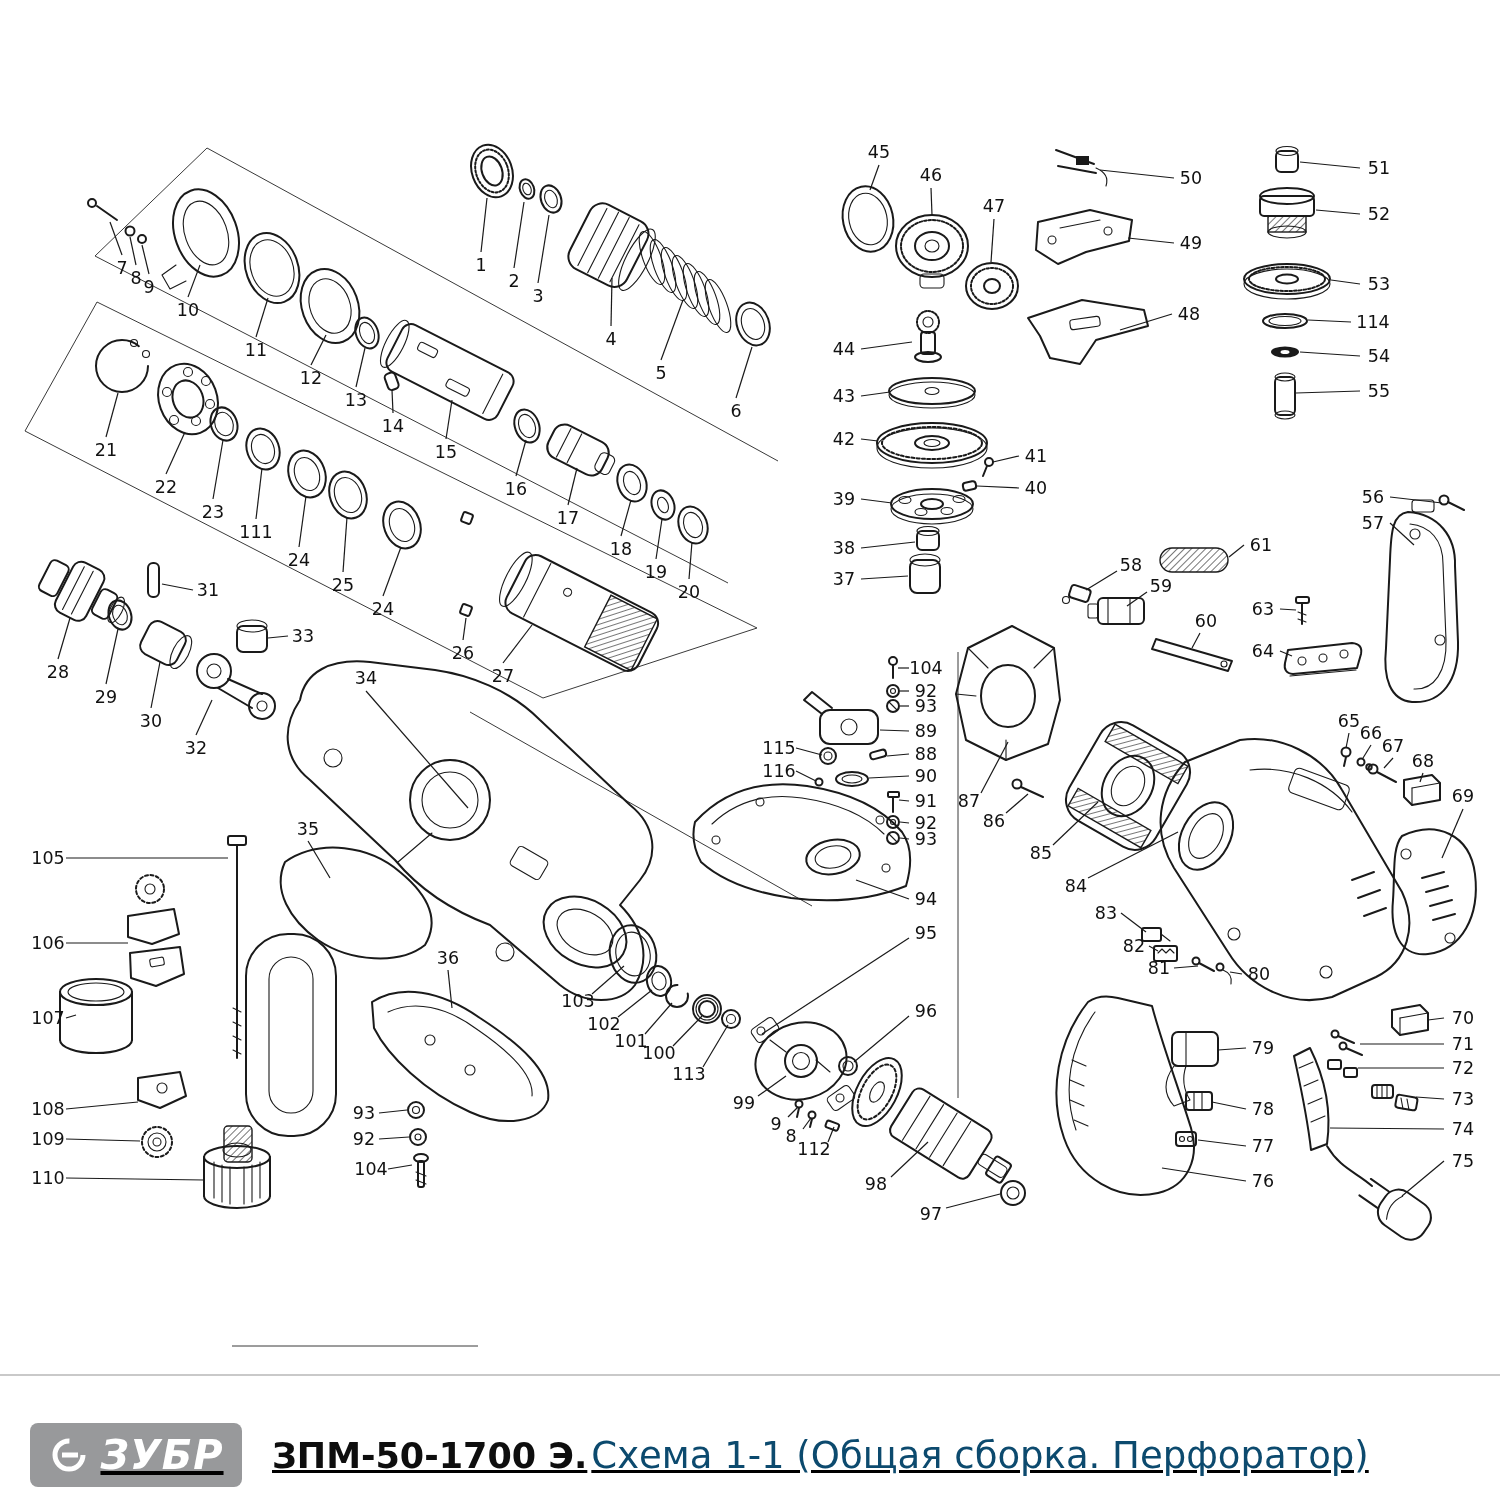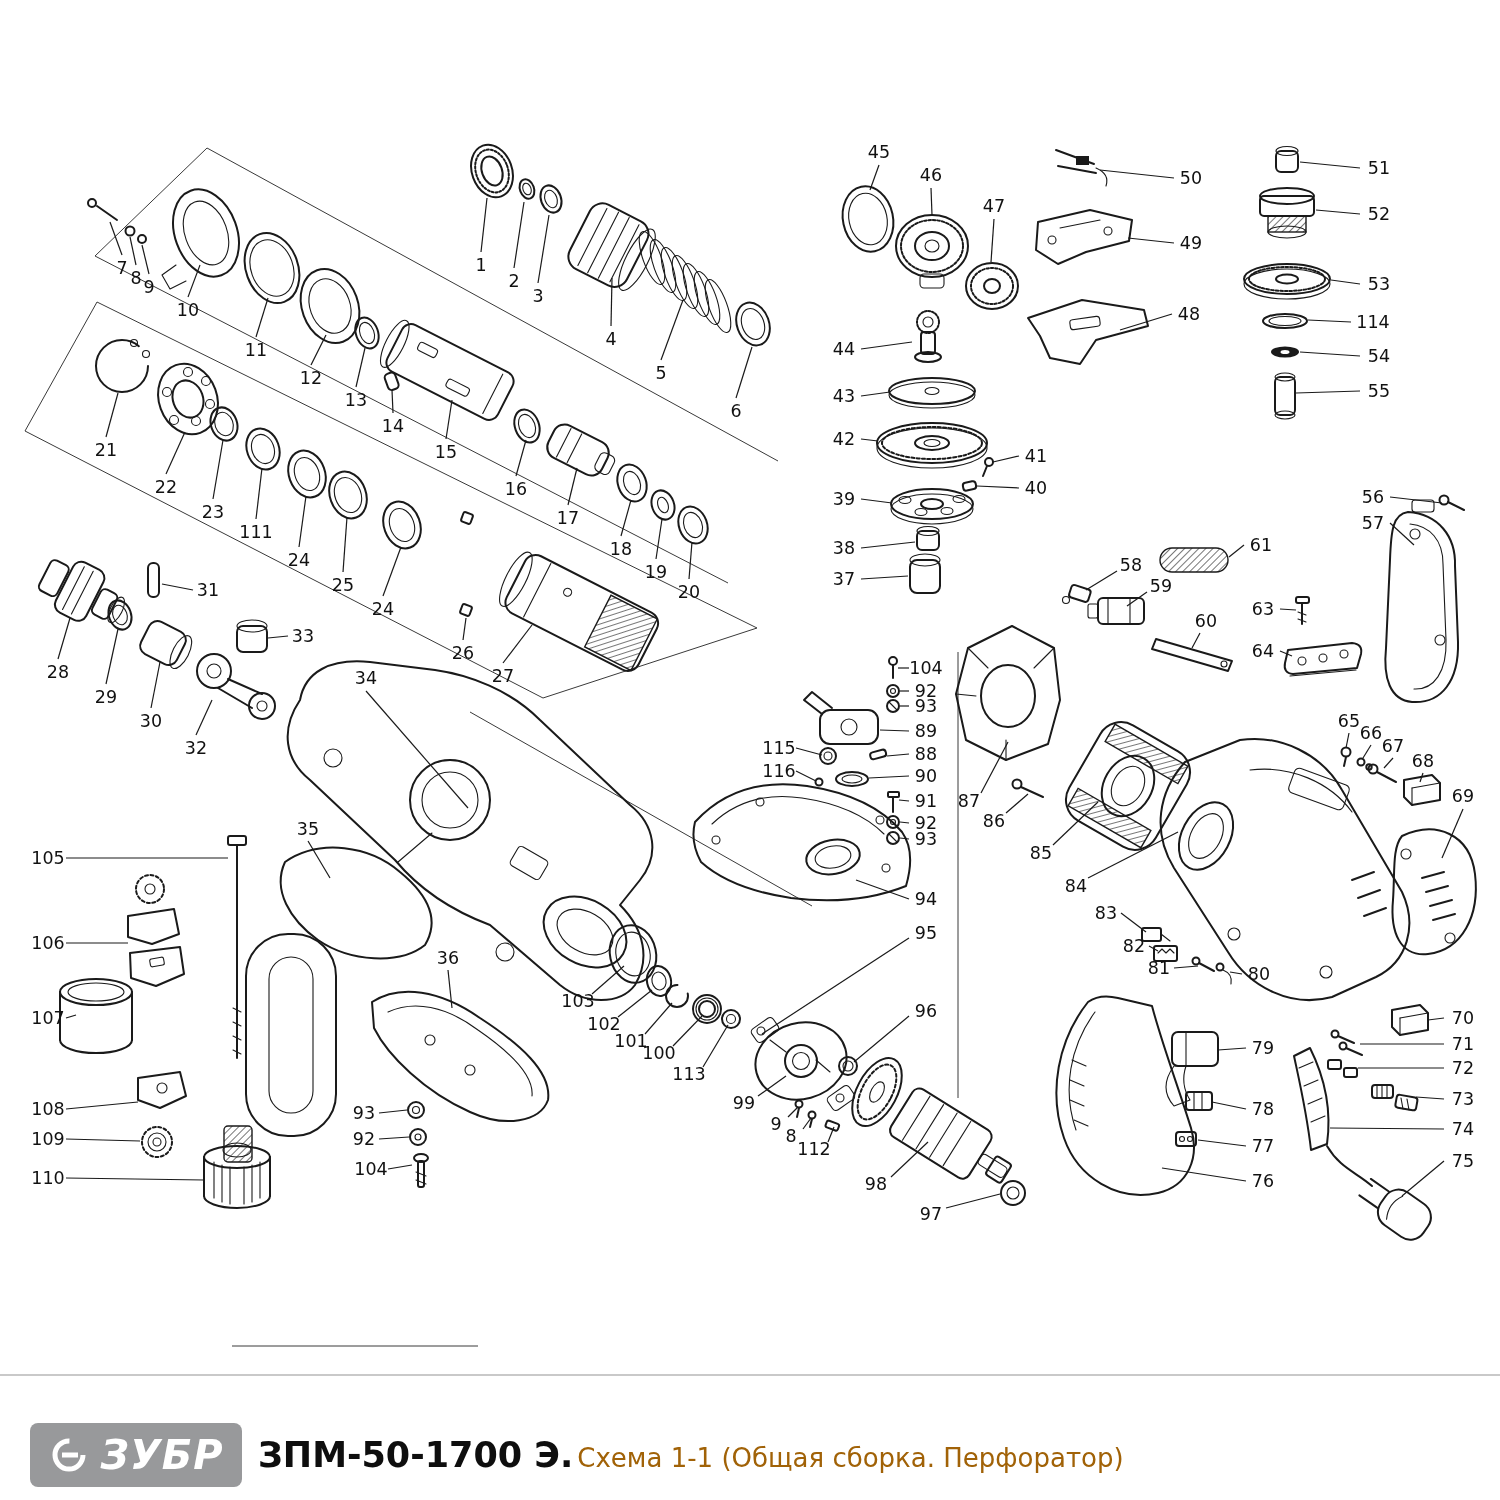--- a/index.html
+++ b/index.html
@@ -13,27 +13,27 @@
   .dark{fill:#1a1a1a;stroke:none;}
   .wf{fill:#fff;}
   .hatchf{fill:url(#hatch);stroke:#1a1a1a;stroke-width:1.4;}
   .leader{stroke:#1a1a1a;stroke-width:1.2;fill:none;}
   .cl line{stroke:#3a3a3a;stroke-width:1;fill:none;}
   .plabel{font:17.5px "DejaVu Sans", sans-serif;fill:#111;}
 
   
   .divider{position:absolute;left:0;top:1374px;width:1500px;border-top:2px solid #c9c9c9;}
   .footer{position:absolute;left:30px;top:1420px;right:20px;height:70px;
-          display:flex;align-items:center;gap:16px;}
+          display:flex;align-items:center;gap:30px;text-decoration:underline;}
   .logo{background:#98999b;border-radius:8px;width:212px;height:64px;flex:0 0 auto;
         display:flex;align-items:center;justify-content:center;gap:10px;}
   .logo-text{color:#fff;font-weight:bold;font-style:italic;font-size:40px;letter-spacing:1px;}
   .title{font-size:35px;white-space:nowrap;}
   .model{font-weight:bold;color:#0e0e0e;margin-right:4px;}
-  .subtitle{color:#a16207;font-size:26px;}
+  .subtitle{color:#0c4a6e;font-size:37px;}
 </style>
 </head>
 <body>
 
 <div class="page">
 
 <svg class="diagram" width="1500" height="1390" viewBox="0 0 1500 1390">
   <defs>
     <pattern id="hatch" width="5" height="5" patternTransform="rotate(45)" patternUnits="userSpaceOnUse">
       <line x1="0" y1="0" x2="0" y2="5" stroke="#1a1a1a" stroke-width="1.2"></line>

